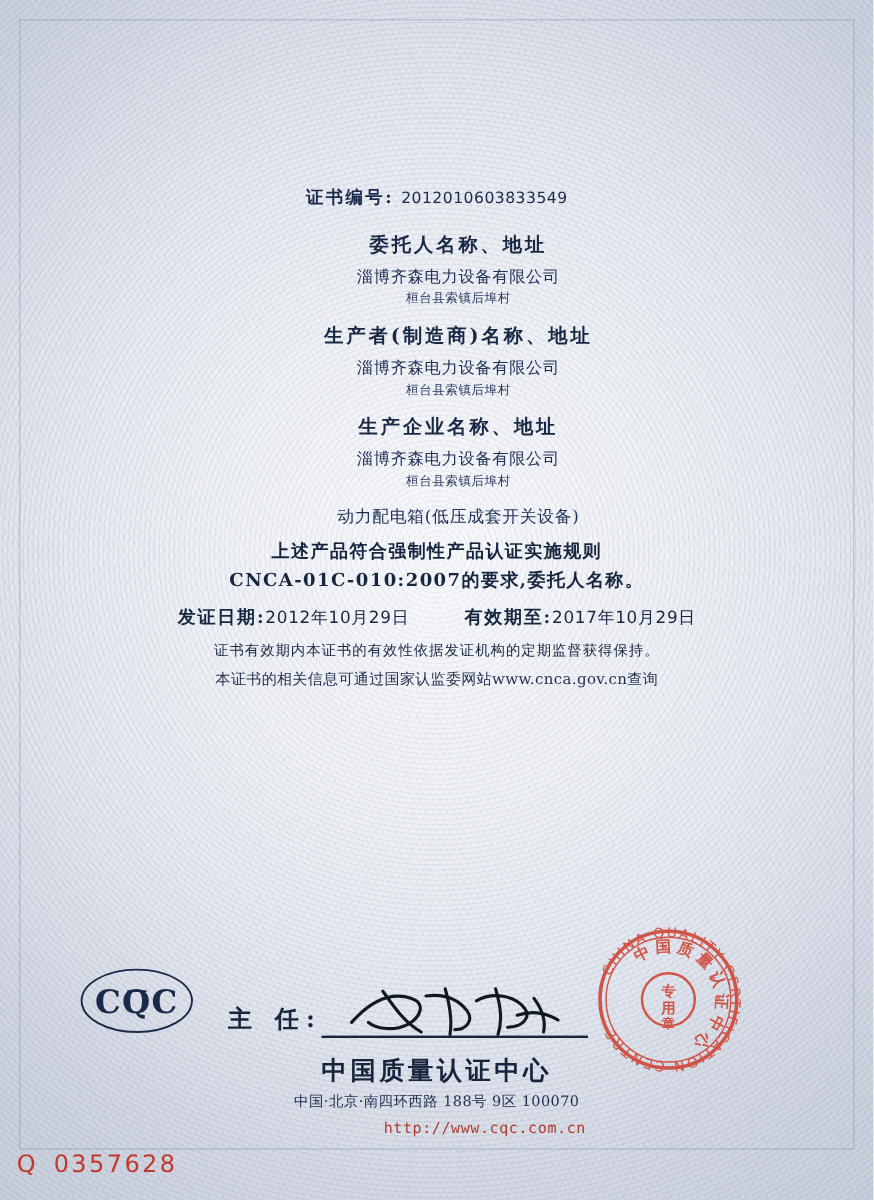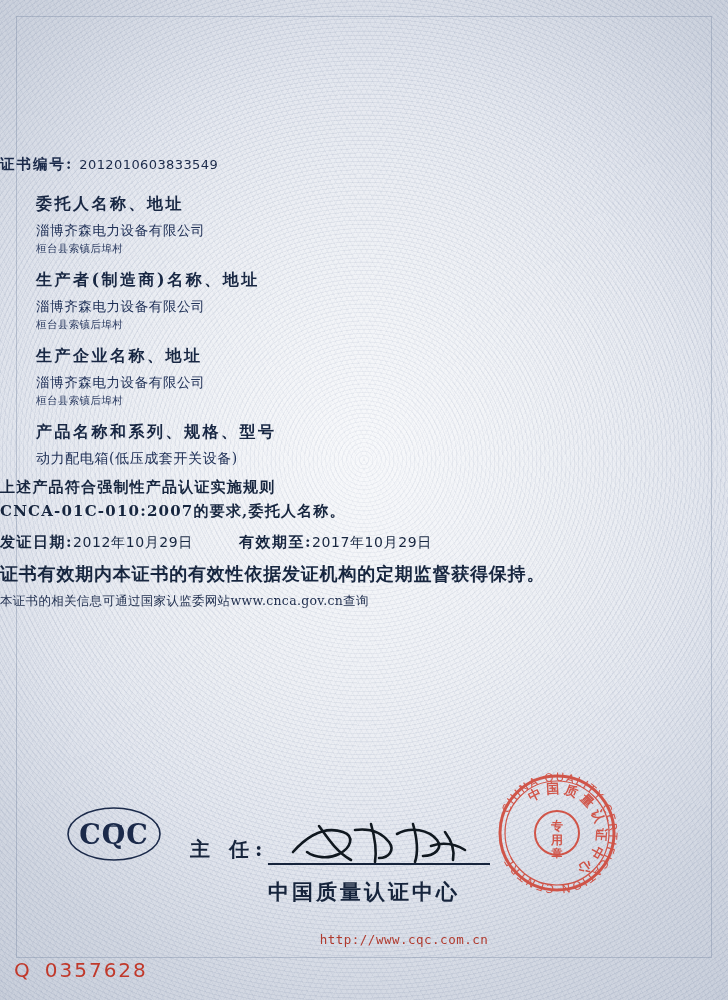--- a/index.html
+++ b/index.html
@@ -76,21 +76,21 @@
     color: #1d2d50;
     text-shadow: 0 0 1px rgba(40,60,100,0.25);
   }
 
   
   #body-block {
     position: absolute;
     top: 155px;
     left: 0;
     width: 728px;
-    text-align: left;
+    text-align: center;
     color: #1b2a4a;
   }
   .cert-no-row {
     font-family: "DejaVu Serif", "Liberation Serif", serif;
     font-size: 14.5px;
     color: #1b2a4a;
     margin-bottom: 20px;
     letter-spacing: 0.5px;
   }
   .cert-no-label {
@@ -169,22 +169,22 @@
     letter-spacing: 0.6px;
     margin-top: 6px;
     margin-bottom: 10px;
   }
   #dates-row .label { font-weight: bold; letter-spacing: 1.5px; }
   #dates-row .val { font-family: "DejaVu Sans", "Liberation Sans", sans-serif; font-size: 14px; }
   #dates-row .gap { display: inline-block; width: 46px; }
 
   .note-1 {
     font-family: "DejaVu Serif", "Liberation Serif", serif;
-    font-weight: bold;
-    font-size: 18px;
+    font-weight: normal;
+    font-size: 12px;
     color: #17263f;
     letter-spacing: 0.8px;
     margin-bottom: 7px;
   }
   .note-2 {
     font-family: "DejaVu Serif", "Liberation Serif", serif;
     font-size: 12.5px;
     color: #1d2c4c;
     letter-spacing: 0.3px;
   }
@@ -316,21 +316,20 @@
       <div class="section-line2">桓台县索镇后埠村</div>
     </div>
 
     <div class="section">
       <div class="section-heading">生产企业名称、地址</div>
       <div class="section-line1">淄博齐森电力设备有限公司</div>
       <div class="section-line2">桓台县索镇后埠村</div>
     </div>
 
     <div class="section">
-      <div class="section-heading">产品名称和系列、规格、型号</div>
       <div class="product-name">动力配电箱(低压成套开关设备)</div>
     </div>
 
 
     <div class="statement">
       <div>上述产品符合强制性产品认证实施规则</div>
       <div>CNCA-01C-010:2007的要求,委托人名称。</div>
     </div>
 
     <div id="dates-row">
@@ -362,20 +361,21 @@
           <path d="M128 8 C132 22, 134 34, 130 46"></path>
           <path d="M146 30 C158 26, 170 28, 180 34"></path>
           <path d="M160 16 C166 24, 170 34, 168 44"></path>
         </g>
       </svg>
     </div>
     <div id="signature-line"></div>
   </div>
 
   <div id="issuer-name">中国质量认证中心</div>
+  <div id="issuer-address">中国·北京·南四环西路 188号 9区 100070</div>
   <div id="issuer-url">http://www.cqc.com.cn</div>
 
   <div id="seal">
     <svg width="130" height="130" viewBox="0 0 130 130" xmlns="http://www.w3.org/2000/svg">
       <defs>
         <path id="outerArc" d="M 65,65 m -52,0 a 52,52 0 1,1 104,0 a 52,52 0 1,1 -104,0"></path>
         <path id="innerArc" d="M 65,65 m -40,0 a 40,40 0 1,1 80,0 a 40,40 0 1,1 -80,0"></path>
       </defs>
       <circle cx="65" cy="65" r="57" fill="none" stroke="#cf4233" stroke-width="3"></circle>
       <circle cx="65" cy="65" r="52" fill="none" stroke="#cf4233" stroke-width="1.2"></circle>

